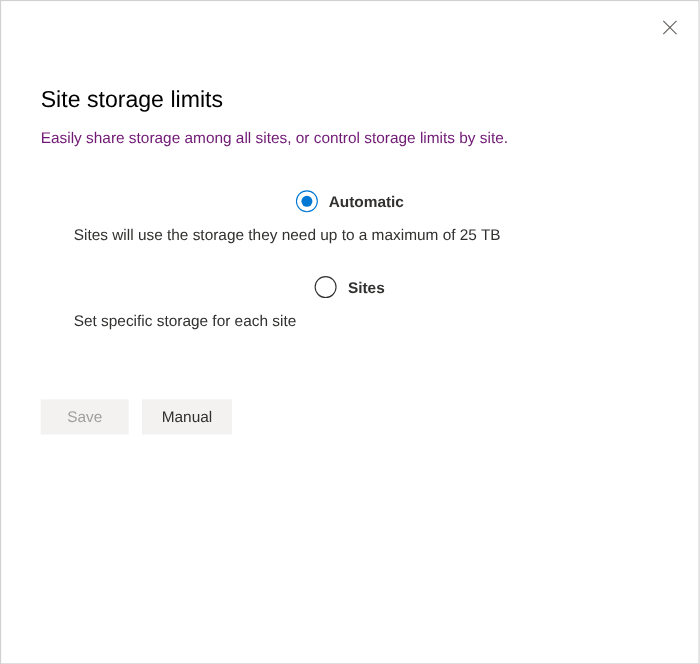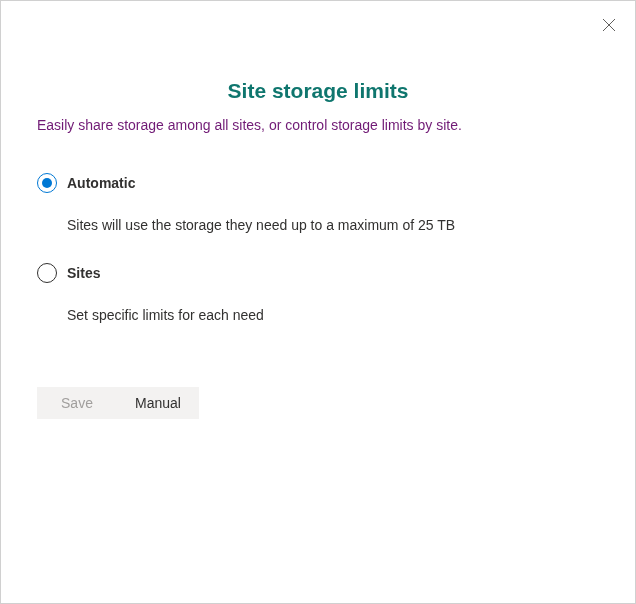--- a/index.html
+++ b/index.html
@@ -34,37 +34,37 @@
       width: 14px;
       height: 14px;
       stroke: #605e5c;
       stroke-width: 1;
     }
     .content {
       padding: 78px 36px 36px 36px;
     }
     .title {
       font-size: 21px;
-      font-weight: 700;
-      color: #0f766e;
+      font-weight: 400;
+      color: #000000;
       margin-bottom: 14px;
-      text-align: center;
     }
     .subtitle {
       font-size: 14px;
       color: #701a75;
       margin-bottom: 40px;
     }
     .option-group {
       margin-bottom: 30px;
     }
     .radio-row {
       display: flex;
       align-items: center;
       cursor: pointer;
+      justify-content: center;
     }
     .radio-outer {
       width: 20px;
       height: 20px;
       border-radius: 50%;
       border: 1px solid #323130;
       display: flex;
       align-items: center;
       justify-content: center;
       margin-right: 10px;
@@ -80,26 +80,27 @@
       background: #0078d4;
     }
     .radio-label {
       font-size: 14px;
       font-weight: 600;
       color: #323130;
     }
     .option-desc {
       font-size: 14px;
       color: #323130;
-      margin-top: 24px;
+      margin-top: 12px;
       margin-left: 30px;
     }
     .button-row {
       margin-top: 64px;
       display: flex;
+      gap: 12px;
     }
     .btn {
       min-width: 80px;
       height: 32px;
       padding: 0 18px;
       border: none;
       font-family: inherit;
       font-size: 14px;
       font-weight: 400;
       cursor: pointer;
@@ -133,20 +134,20 @@
       <span class="radio-label">Automatic</span>
     </div>
     <p class="option-desc">Sites will use the storage they need up to a maximum of 25 TB</p>
   </div>
 
   <div class="option-group">
     <div class="radio-row">
       <span class="radio-outer"></span>
       <span class="radio-label">Sites</span>
     </div>
-    <p class="option-desc">Set specific limits for each need</p>
+    <p class="option-desc">Set specific storage for each site</p>
   </div>
 
   <div class="button-row">
     <button class="btn disabled">Save</button>
     <button class="btn">Manual</button>
   </div>
 </div>
 
 </body></html>

